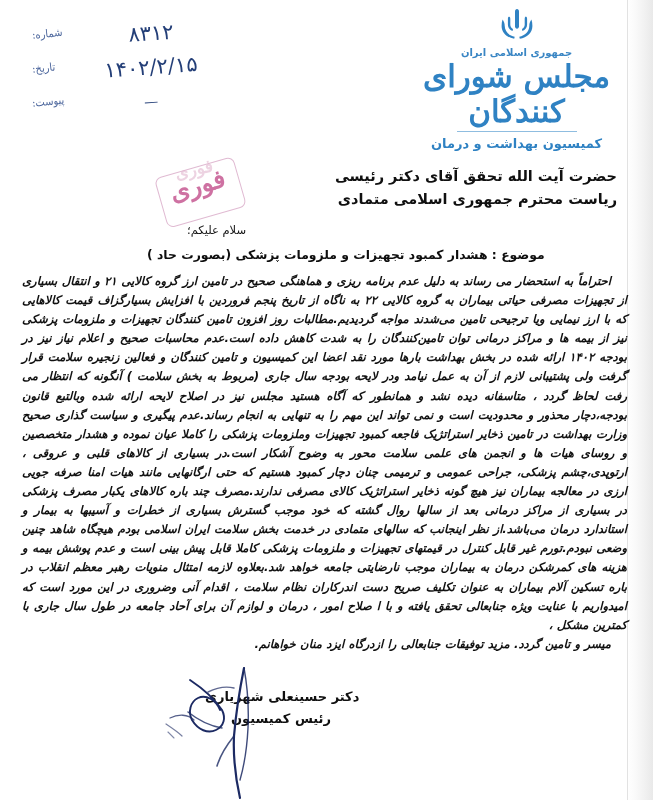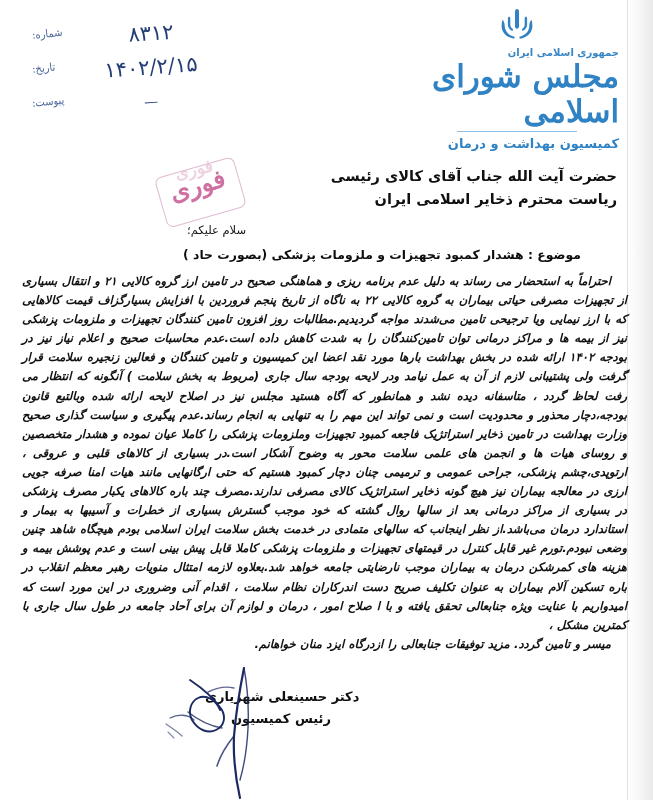--- a/index.html
+++ b/index.html
@@ -37,21 +37,21 @@
     height: 100%;
     background: #e2e2e2;
   }
 
   
   .letterhead {
     position: absolute;
     top: 6px;
     right: 34px;
     width: 205px;
-    text-align: right;
+    text-align: center;
     color: #2b7fc0;
     direction: rtl;
   }
   .lh-emblem {
     display: block;
     margin: 0 auto 1px auto;
     width: 46px;
     height: 40px;
   }
   .lh-republic {
@@ -197,21 +197,21 @@
     font-size: 11.5px;
     color: #151515;
     font-weight: 500;
   }
 
   .subject {
     position: absolute;
     top: 247px;
     right: 36px;
     width: 470px;
-    text-align: center;
+    text-align: left;
     direction: rtl;
     font-size: 12.4px;
     font-weight: 700;
     color: #0e0e0e;
     letter-spacing: -0.2px;
   }
 
   
   .body-text {
     position: absolute;
@@ -284,21 +284,21 @@
     <svg class="lh-emblem" viewBox="0 0 46 40" aria-hidden="true">
       <g fill="#2f82c3">
         <path d="M23 3 c1.2 0 2 1.1 2 2.6 v14.6 c0 1.6 -.9 2.5 -2 2.5 s-2 -.9 -2 -2.5 V5.6 C21 4.1 21.8 3 23 3 z"></path>
         <path d="M14.6 10.5 c1 0 1.7 .9 1.7 2.2 v6 c0 1.9 1.1 3.4 2.7 4.3 l-.4 2.1 c-2.8 -1 -4.7 -3.3 -4.7 -6.5 v-5.9 c0 -1.3 .7 -2.2 1.7 -2.2 z"></path>
         <path d="M31.4 10.5 c1 0 1.7 .9 1.7 2.2 v5.9 c0 3.2 -1.9 5.5 -4.7 6.5 l-.4 -2.1 c1.6 -.9 2.7 -2.4 2.7 -4.3 v-6 c0 -1.3 .7 -2.2 1.7 -2.2 z"></path>
         <path d="M8.6 13.6 c1.3 2.1 2.1 3.9 2.1 6.2 0 5.6 4.3 9.9 10 10.9 l-.5 2.1 C13 31.7 7.6 26.6 7.6 19.9 c0 -2.3 .3 -4.3 1 -6.3 z"></path>
         <path d="M37.4 13.6 c.7 2 1 4 1 6.3 0 6.7 -5.4 11.8 -12.6 12.9 l-.5 -2.1 c5.7 -1 10 -5.3 10 -10.9 0 -2.3 .8 -4.1 2.1 -6.2 z"></path>
       </g>
     </svg>
     <div class="lh-republic">جمهوری اسلامی ایران</div>
-    <div class="lh-majlis">مجلس شورای اسلامی</div>
+    <div class="lh-majlis">مجلس شورای کنندگان</div>
     <div class="lh-rule"></div>
     <div class="lh-commission">کمیسیون بهداشت و درمان</div>
   </div>
 
   <div class="meta-block">
     <div class="meta-row">
       <div class="meta-value">۸۳۱۲</div>
       <div class="meta-label">شماره:</div>
     </div>
     <div class="meta-row">
@@ -311,22 +311,22 @@
     </div>
   </div>
 
   <div class="stamp">
     <div class="stamp-frame"></div>
     <div class="stamp-ghost">فوری</div>
     <div class="stamp-text">فوری</div>
   </div>
 
   <div class="addressee">
-    <div class="addressee-line">حضرت آیت الله جناب آقای کالای رئیسی</div>
-    <div class="addressee-line">ریاست محترم ذخایر اسلامی ایران</div>
+    <div class="addressee-line">حضرت آیت الله تحقق آقای دکتر رئیسی</div>
+    <div class="addressee-line">ریاست محترم جمهوری اسلامی متمادی</div>
   </div>
 
   <div class="greeting">سلام علیکم؛</div>
 
   <div class="subject">موضوع : هشدار کمبود تجهیزات و ملزومات پزشکی (بصورت حاد )</div>
 
   <div class="body-text">
     <p>احتراماً به استحضار می رساند به دلیل عدم برنامه ریزی و هماهنگی صحیح در تامین ارز گروه کالایی ۲۱ و انتقال بسیاری از تجهیزات مصرفی حیاتی بیماران به گروه کالایی ۲۲ به ناگاه از تاریخ پنجم فروردین با افزایش بسیارگزاف قیمت کالاهایی که با ارز نیمایی ویا ترجیحی تامین می‌شدند مواجه گردیدیم.مطالبات روز افزون تامین کنندگان تجهیزات و ملزومات پزشکی نیز از بیمه ها و مراکز درمانی توان تامین‌کنندگان را به شدت کاهش داده است.عدم محاسبات صحیح و اعلام نیاز نیز در بودجه ۱۴۰۲ ارائه شده در بخش بهداشت بارها مورد نقد اعضا این کمیسیون و تامین کنندگان و فعالین زنجیره سلامت قرار گرفت ولی پشتیبانی لازم از آن به عمل نیامد ودر لایحه بودجه سال جاری (مربوط به بخش سلامت ) آنگونه که انتظار می رفت لحاظ گردد ، متاسفانه دیده نشد و همانطور که آگاه هستید مجلس نیز در اصلاح لایحه ارائه شده وبالتبع قانون بودجه،دچار محذور و محدودیت است و نمی تواند این مهم را به تنهایی به انجام رساند.عدم پیگیری و سیاست گذاری صحیح وزارت بهداشت در تامین ذخایر استراتژیک فاجعه کمبود تجهیزات وملزومات پزشکی را کاملا عیان نموده و هشدار متخصصین و روسای هیات ها و انجمن های علمی سلامت محور به وضوح آشکار است.در بسیاری از کالاهای قلبی و عروقی ، ارتوپدی،چشم پزشکی، جراحی عمومی و ترمیمی چنان دچار کمبود هستیم که حتی ارگانهایی مانند هیات امنا صرفه جویی ارزی در معالجه بیماران نیز هیچ گونه ذخایر استراتژیک کالای مصرفی ندارند.مصرف چند باره کالاهای یکبار مصرف پزشکی در بسیاری از مراکز درمانی بعد از سالها روال گشته که خود موجب گسترش بسیاری از خطرات و آسیبها به بیمار و استاندارد درمان می‌باشد.از نظر اینجانب که سالهای متمادی در خدمت بخش سلامت ایران اسلامی بودم هیچگاه شاهد چنین وضعی نبودم.تورم غیر قابل کنترل در قیمتهای تجهیزات و ملزومات پزشکی کاملا قابل پیش بینی است و عدم پوشش بیمه و هزینه های کمرشکن درمان به بیماران موجب نارضایتی جامعه خواهد شد.بعلاوه  لازمه امتثال منویات رهبر معظم انقلاب در باره تسکین آلام بیماران به عنوان تکلیف صریح دست اندرکاران نظام سلامت ، اقدام آنی وضروری در این مورد است که امیدواریم با عنایت ویژه جنابعالی تحقق یافته و با ا صلاح امور ، درمان و لوازم آن برای آحاد جامعه در طول سال جاری با کمترین مشکل ،</p>
     <p class="body-last">میسر و تامین گردد. مزید توفیقات جنابعالی را ازدرگاه ایزد منان خواهانم.</p>
   </div>

